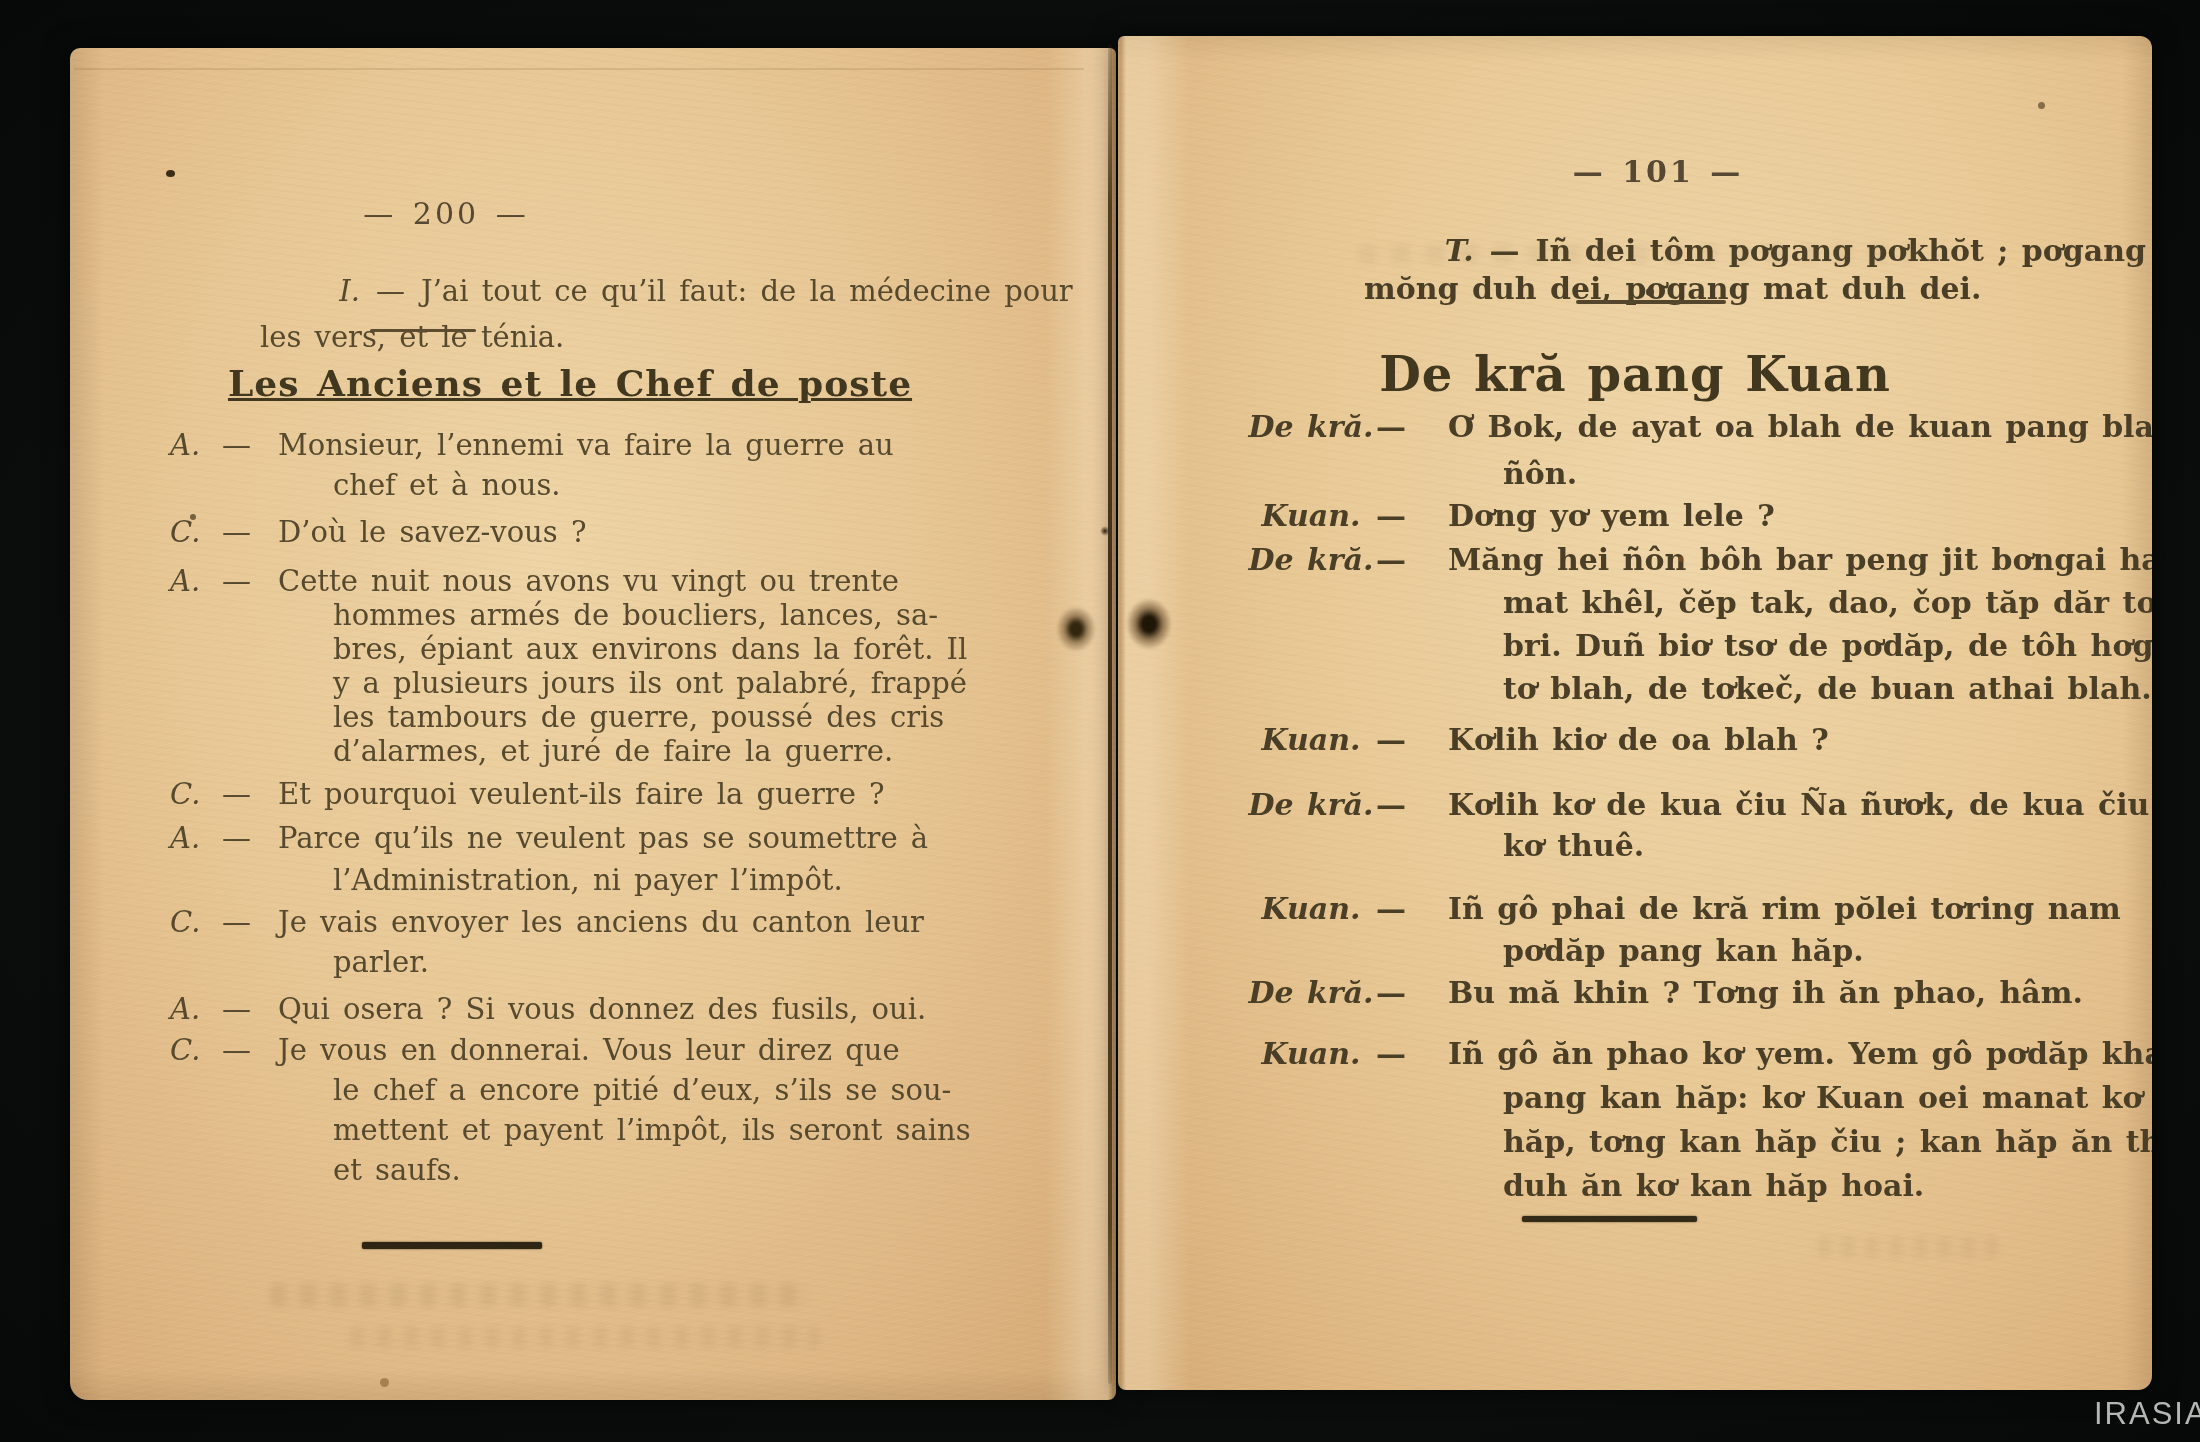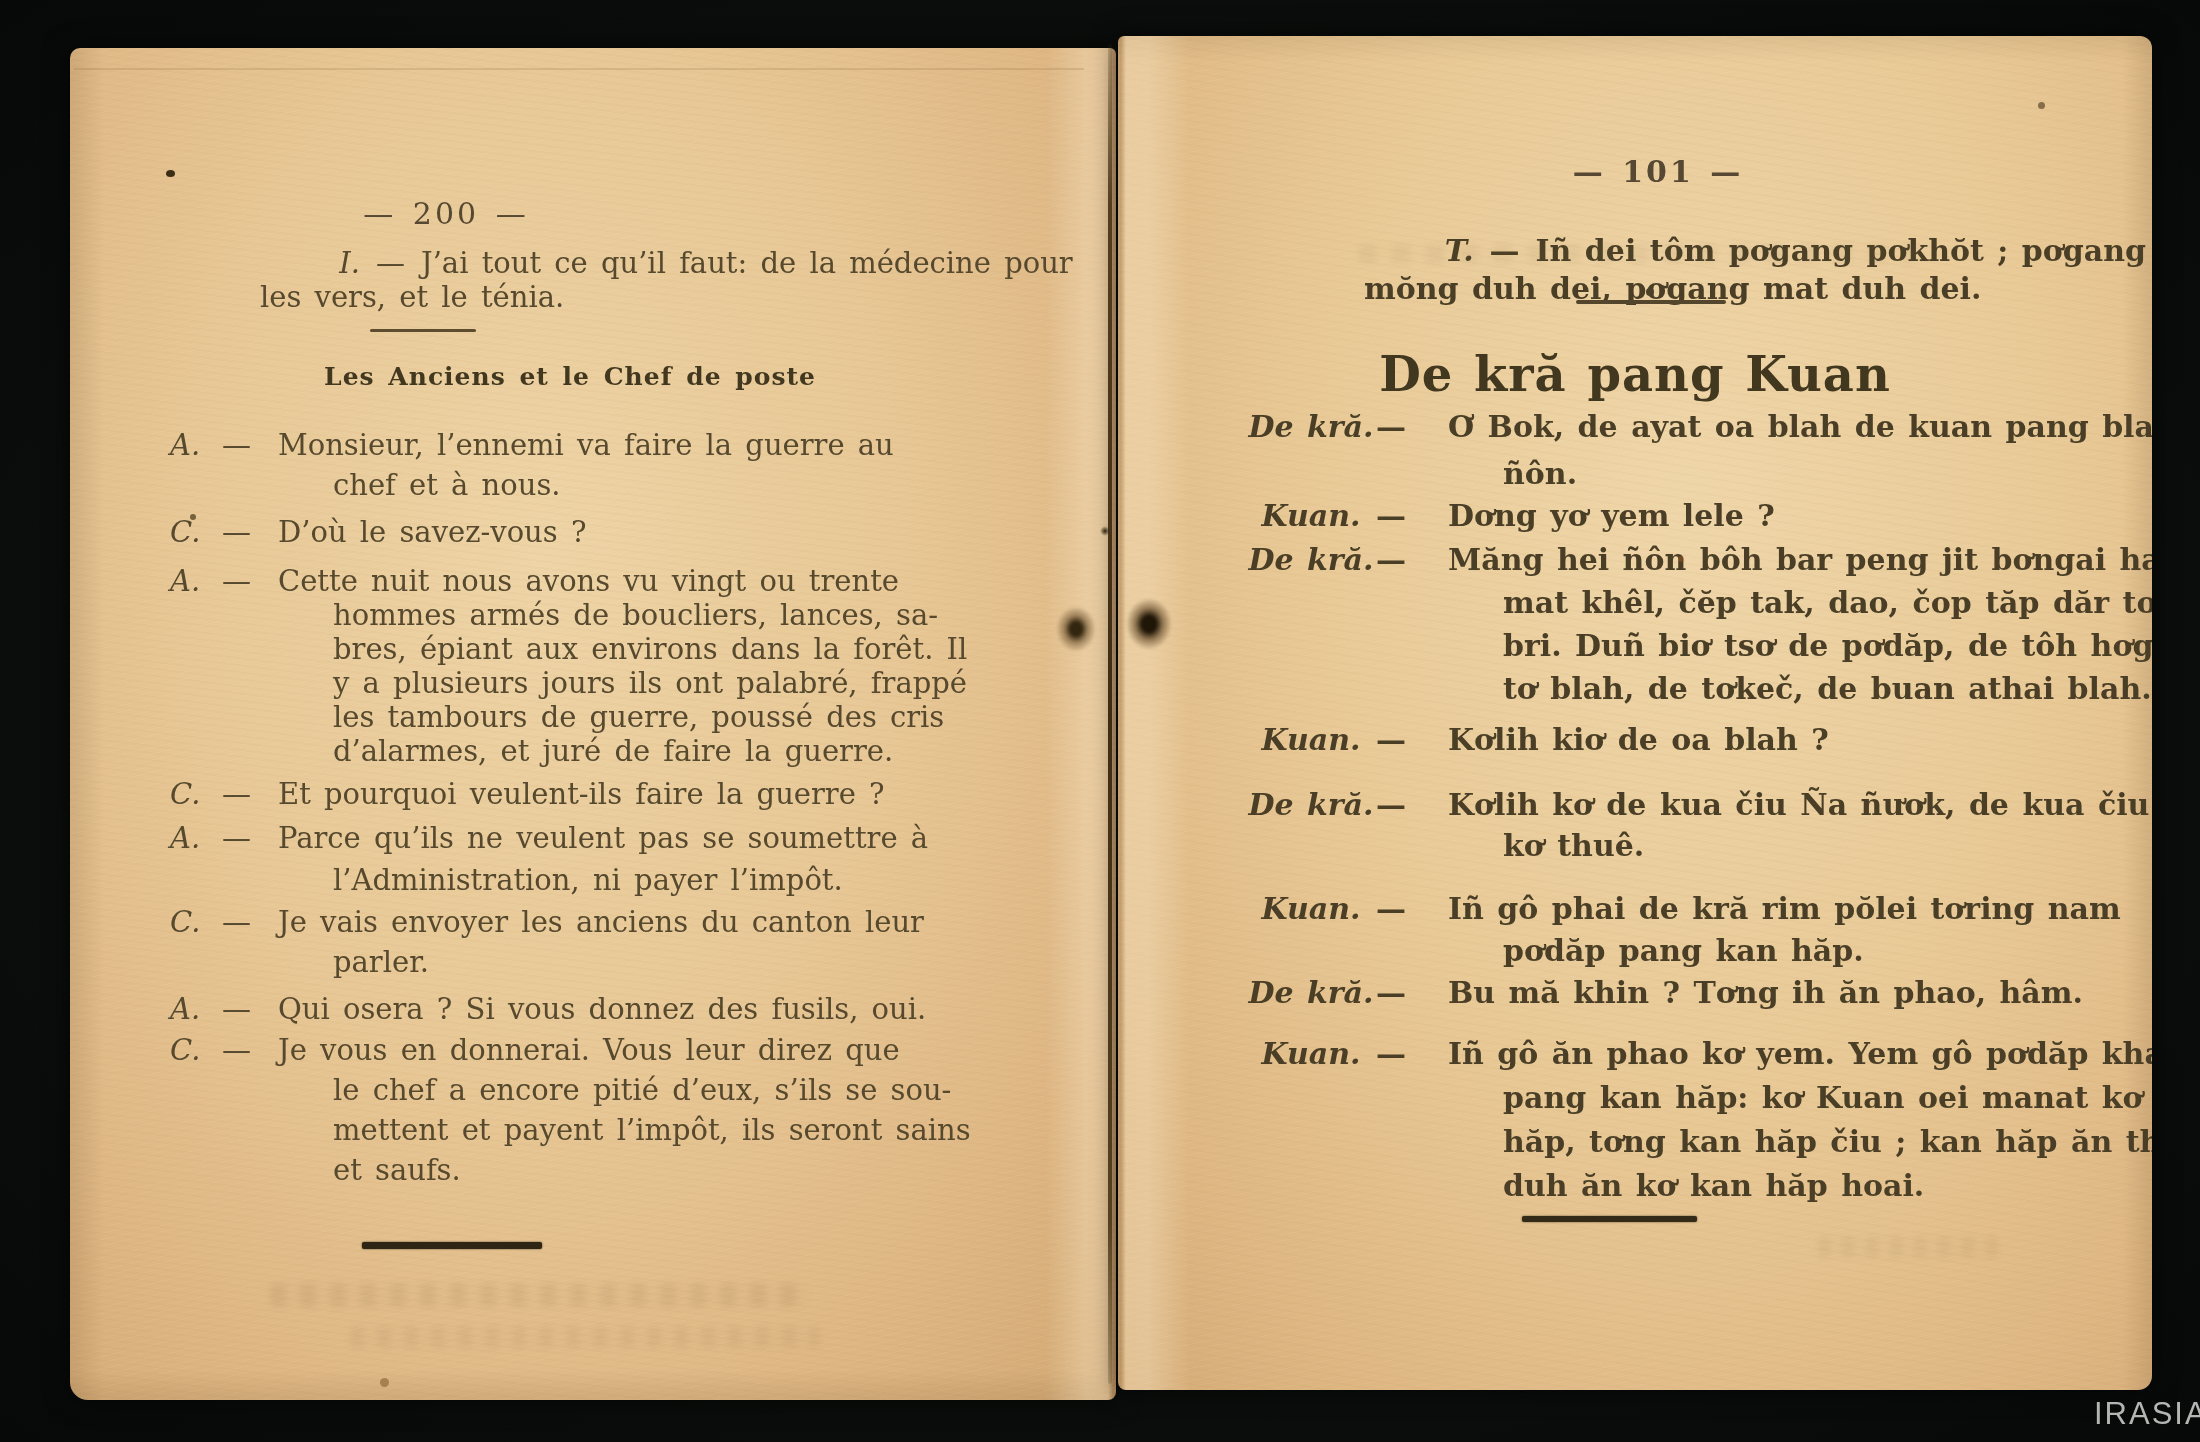--- a/index.html
+++ b/index.html
@@ -72,28 +72,28 @@
 </head>
 <body>
 
 <div id="scene">
 
   <div id="left-page" class="page lp">
     <div class="crease" style="left:4px;top:20px;width:1010px;height:2px;background:rgba(120,85,45,0.16);"></div>
 
     <div class="pagenum" style="left:0;top:148px;width:752px;">— 200 —</div>
 
-    <div class="hang" style="left:78px;top:164px;line-height:34px;padding-left:112px;text-indent:-112px;">
+    <div class="hang" style="left:78px;top:174px;line-height:46px;padding-left:112px;text-indent:-112px;">
       <span class="spk">I.</span><span class="dsh">—</span><span class="txt-inline" style="white-space:pre;">J’ai tout ce qu’il faut: de la médecine pour
 les vers, et le ténia.</span>
     </div>
 
     <div class="rule" style="left:300px;top:281px;width:106px;height:3px;background:#5d4c30;"></div>
 
-    <div class="heading" style="left:60px;top:314px;width:880px;font-size:25px;letter-spacing:1px;">Les Anciens et le Chef de poste</div>
+    <div class="heading" style="left:60px;top:314px;width:880px;font-size:36px;letter-spacing:1px;text-decoration:underline;">Les Anciens et le Chef de poste</div>
 
     <div id="lp-rows">
       <div class="drow" style="top:377px;line-height:40px;">
         <span class="spk">A.</span>
           <span class="dsh">—</span>
           <span class="txt">Monsieur, l’ennemi va faire la guerre au
 chef et à nous.</span>
       </div>
       <div class="drow" style="top:464px;line-height:40px;">
         <span class="spk">C.</span>

